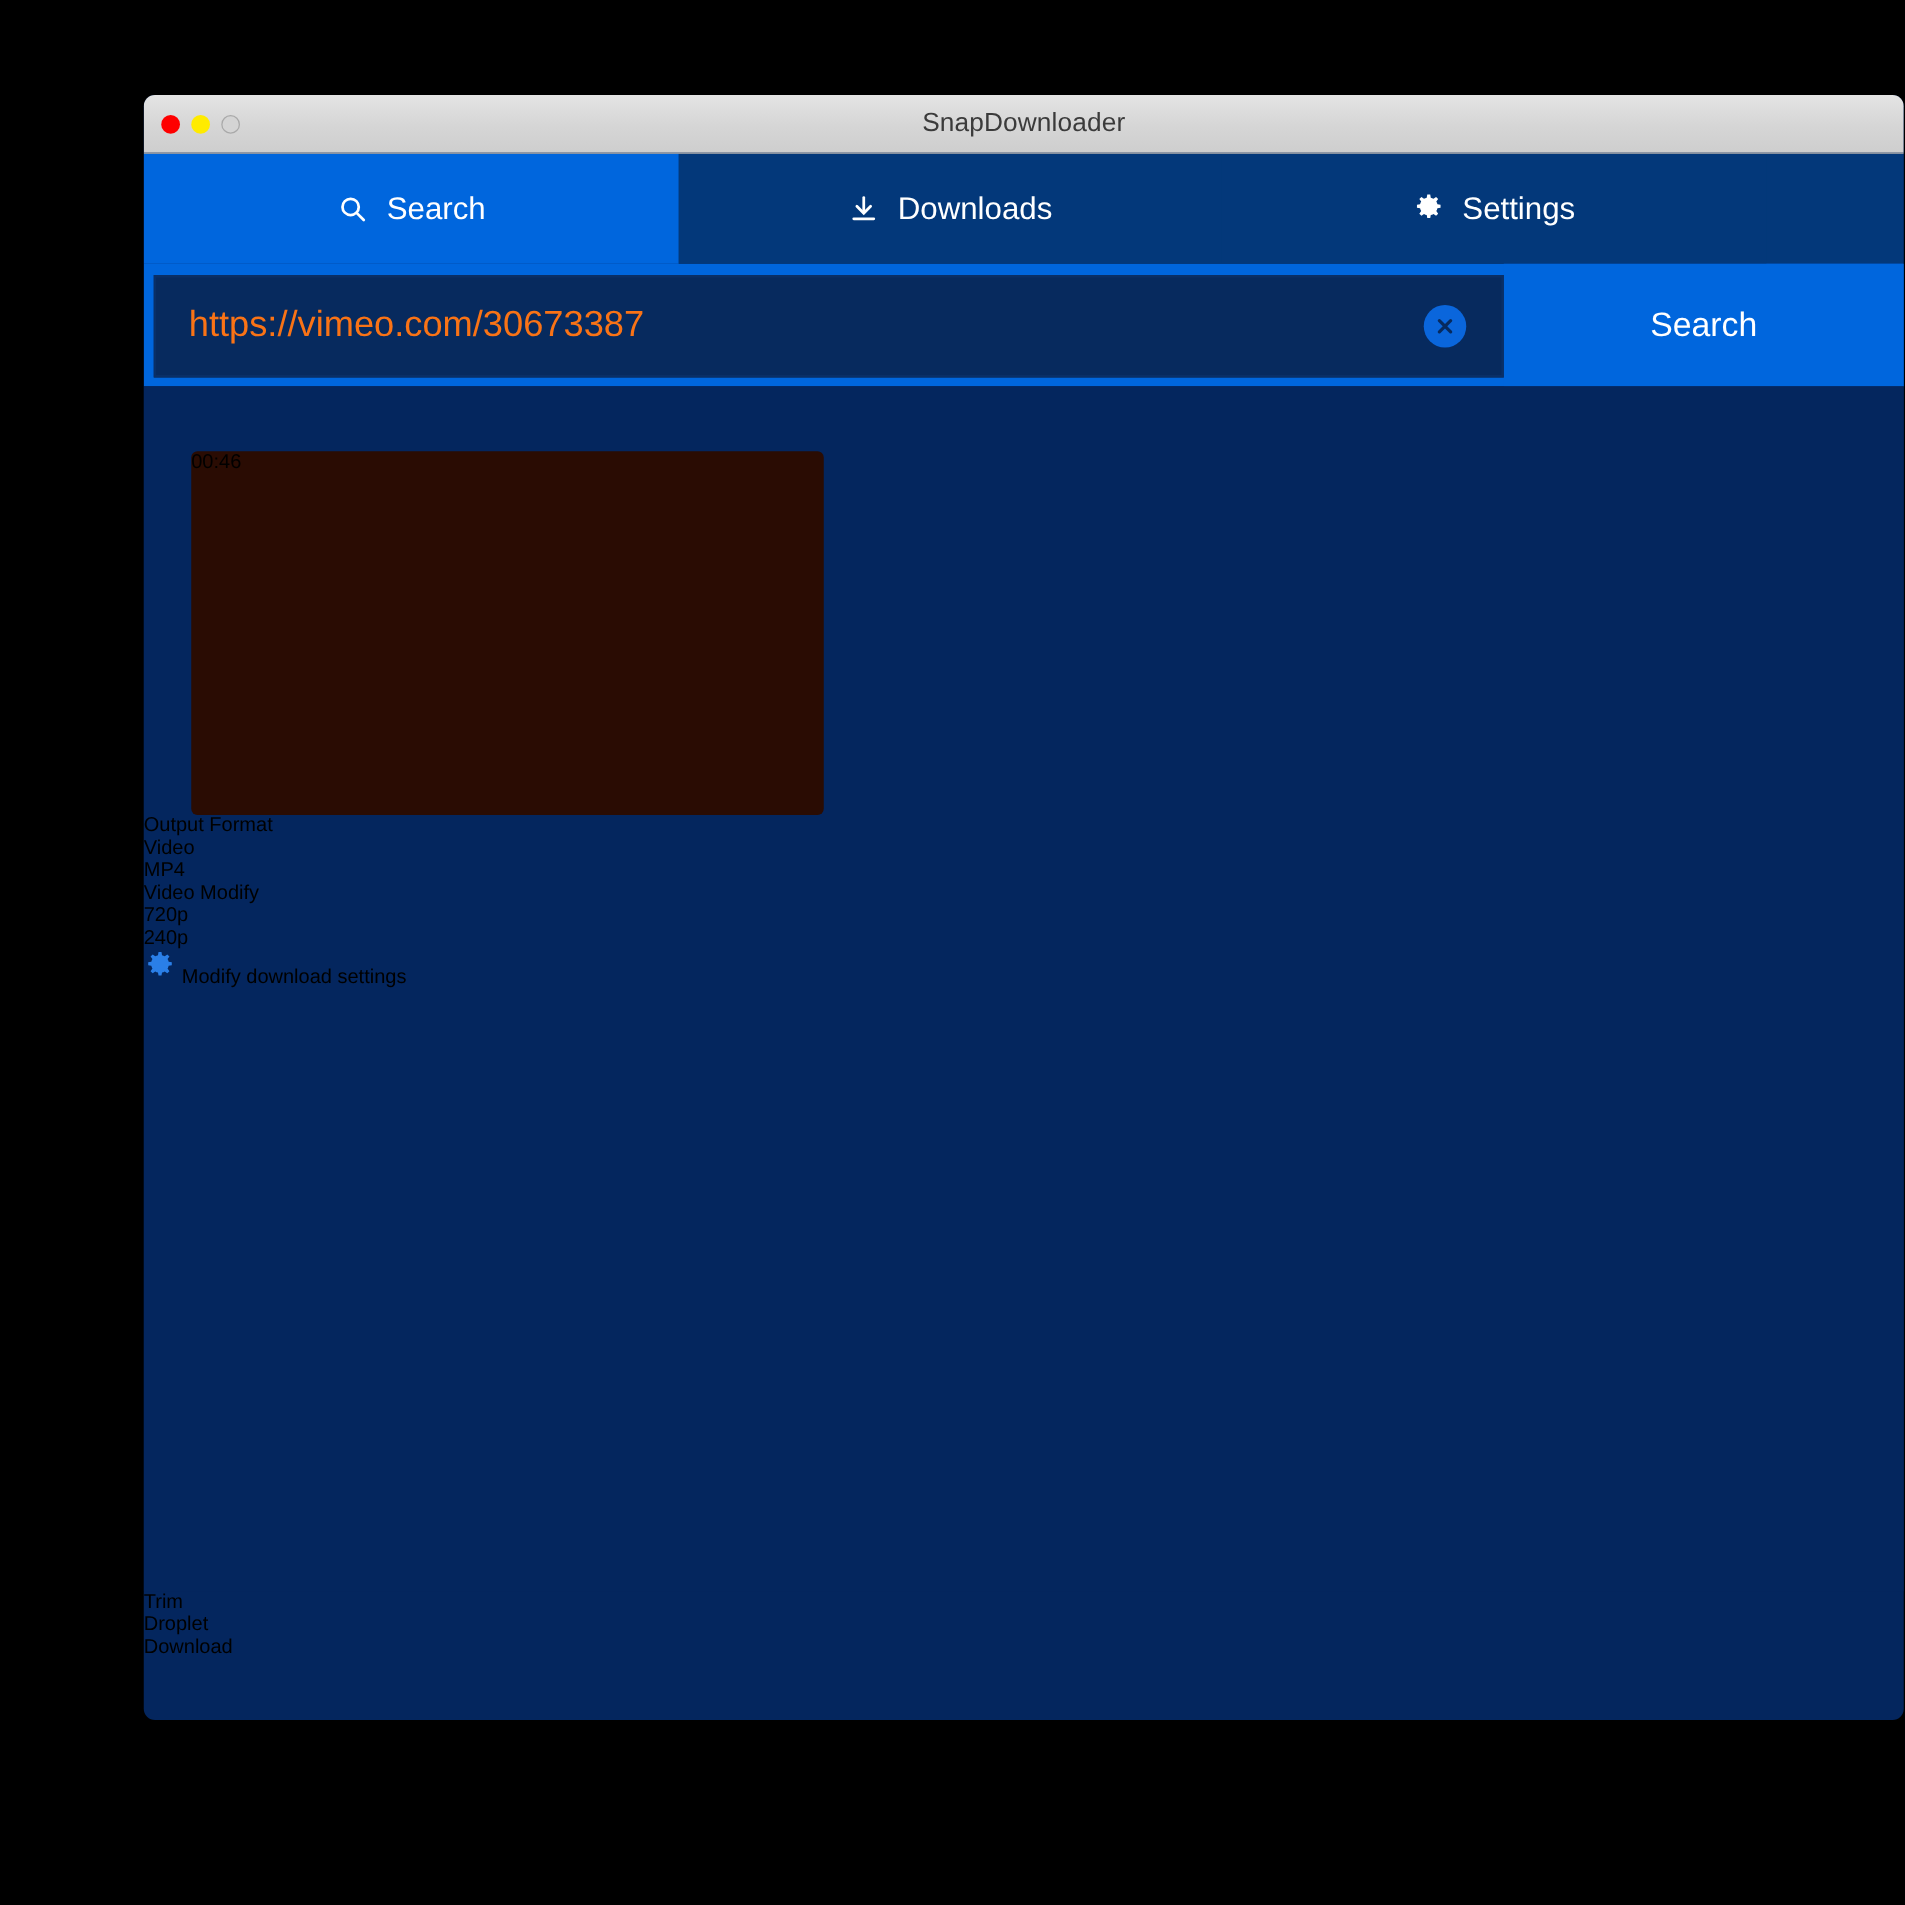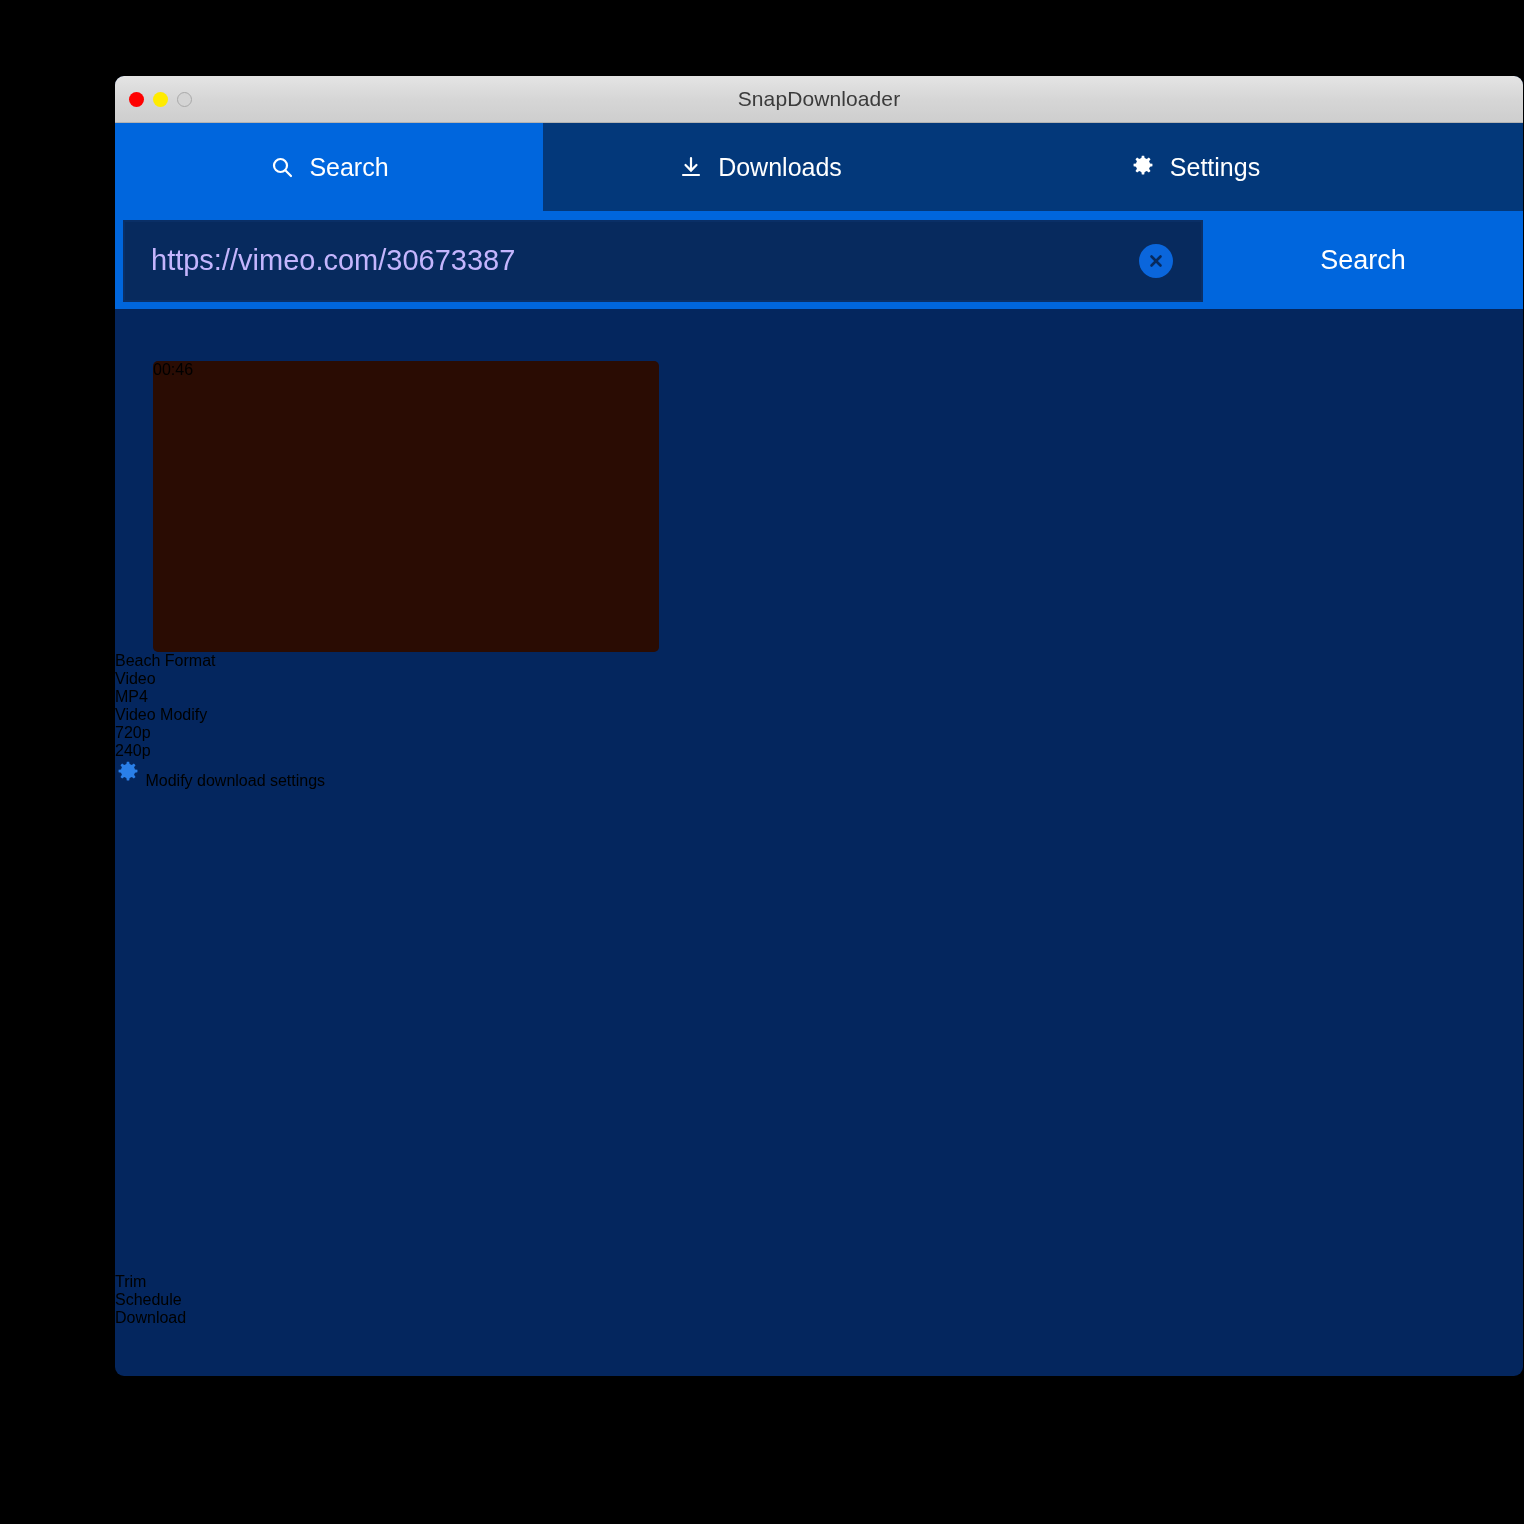--- a/index.html
+++ b/index.html
@@ -109,21 +109,21 @@
     border: 2px solid #0a2f66;
     box-sizing: border-box;
     display: flex;
     align-items: center;
   }
   #search-input {
     flex: 1;
     border: none;
     outline: none;
     background: transparent;
-    color: #c4b5fd;
+    color: #f97316;
     font-family: "Liberation Sans", sans-serif;
     font-size: 29px;
     padding: 0 0 0 26px;
     caret-color: #ffffff;
   }
   #search-input::placeholder { color: #9fb6d8; }
   #clear-btn {
     width: 34px;
     height: 34px;
     border-radius: 50%;
@@ -534,21 +534,21 @@
           <span class="tri"></span>
         </div>
         <div id="duration-badge">00:46</div>
       </div>
 
     </div>
 
     <div id="options">
 
       <div class="opt-col-format">
-        <div class="section-title">Beach Format</div>
+        <div class="section-title">Output Format</div>
         <div class="section-rule rule-format"></div>
 
         <div class="mac-select">
           <span class="sel-label">Video</span>
           <span class="steppers">
             <span class="up"></span><span class="down"></span>
           </span>
         </div>
 
         <div class="mac-select">
@@ -582,17 +582,17 @@
           <path d="M12 8.2a3.8 3.8 0 100 7.6 3.8 3.8 0 000-7.6zm0 5.9a2.1 2.1 0 110-4.2 2.1 2.1 0 010 4.2z"></path>
           <path d="M13.1 1.5h-2.2l-.4 2.3a8.5 8.5 0 00-2 .83l-1.9-1.38-1.56 1.56 1.38 1.9a8.5 8.5 0 00-.83 2l-2.3.4v2.2l2.3.4c.19.71.47 1.38.83 2l-1.38 1.9 1.56 1.56 1.9-1.38c.62.36 1.29.64 2 .83l.4 2.3h2.2l.4-2.3c.71-.19 1.38-.47 2-.83l1.9 1.38 1.56-1.56-1.38-1.9c.36-.62.64-1.29.83-2l2.3-.4v-2.2l-2.3-.4a8.5 8.5 0 00-.83-2l1.38-1.9-1.56-1.56-1.9 1.38a8.5 8.5 0 00-2-.83l-.4-2.3z"></path>
         </svg>
       </span>
       <span>Modify download settings</span>
     </div>
   </div>
 
   <div id="footer">
     <div class="fbtn trim">Trim</div>
-    <div class="fbtn schedule">Schedule</div>
+    <div class="fbtn schedule">Droplet</div>
     <div class="fbtn download">Download</div>
   </div>
 
 </div>
 
 </body></html>

